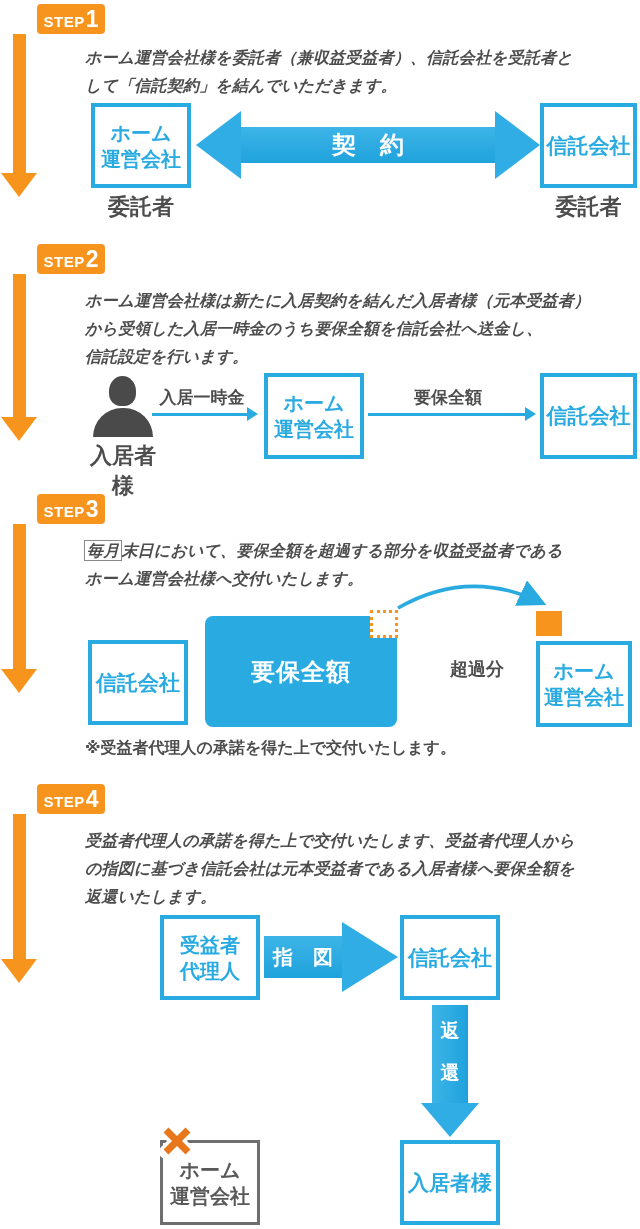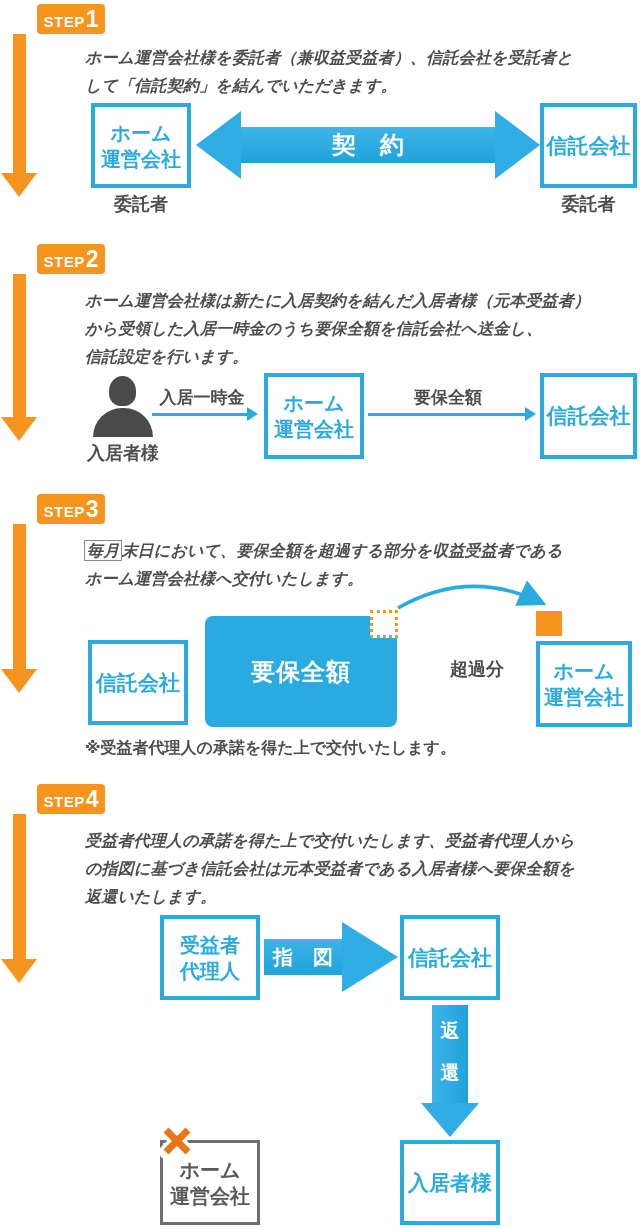--- a/index.html
+++ b/index.html
@@ -32,21 +32,21 @@
   .hl { background: #fff; outline: 1px solid #8a8a8a; padding: 1px 2px; }
   
   .ebox {
     position: absolute; background: #fff; border: 4px solid #29ABE2;
     color: #29ABE2; display: flex; flex-direction: column;
     align-items: center; justify-content: center; text-align: center;
     font-size: 20px; line-height: 26px;
   }
   .ebox.one { font-size: 21px; }
   .ebox.gray { border: 3px solid #6e6e6e; color: #595959; }
-  .under-label { position: absolute; text-align: center; color: #4D4D4D; font-size: 18px; }
+  .under-label { position: absolute; text-align: center; color: #4D4D4D; font-size: 22px; }
   .small-label { position: absolute; text-align: center; color: #4D4D4D; font-size: 17px; white-space: nowrap; }
   
   .dbl-arrow { position: absolute; left: 196px; top: 110px; width: 344px; height: 70px; display: flex; align-items: center; }
   .dbl-head-l { width: 0; height: 0; border-top: 34px solid transparent; border-bottom: 34px solid transparent; border-right: 45px solid #2FADE4; }
   .dbl-head-r { width: 0; height: 0; border-top: 34px solid transparent; border-bottom: 34px solid transparent; border-left: 45px solid #2FADE4; }
   .dbl-body {
     flex: 1; height: 36px; background: linear-gradient(#3db4e7, #1fa2dc);
     display: flex; align-items: center; justify-content: center;
     color: #fff; font-size: 24px;
   }
@@ -64,21 +64,21 @@
     color: #fff; font-size: 24px; letter-spacing: 1px;
   }
   .dotted-box {
     position: absolute; left: 370px; top: 610px; width: 28px; height: 28px;
     background: #fff; border: 3px dotted #F7941E; z-index: 3;
   }
   .orange-sq { position: absolute; left: 536px; top: 611px; width: 26px; height: 25px; background: #F7941E; }
   
   .thick-arrow { position: absolute; left: 264px; top: 922px; width: 134px; height: 70px; display: flex; align-items: center; }
   .thick-body {
-    width: 78px; height: 36px; background: linear-gradient(#3db4e7, #1fa2dc);
+    width: 78px; height: 42px; background: linear-gradient(#3db4e7, #1fa2dc);
     display: flex; align-items: center; justify-content: center; color: #fff; font-size: 20px;
   }
   .thick-head { width: 0; height: 0; border-top: 35px solid transparent; border-bottom: 35px solid transparent; border-left: 56px solid #2FADE4; }
   .down-stem { position: absolute; left: 432px; top: 1005px; width: 36px; height: 99px; background: linear-gradient(90deg,#3db4e7,#1fa2dc); }
   .down-head {
     position: absolute; left: 421px; top: 1103px; width: 0; height: 0;
     border-left: 29px solid transparent; border-right: 29px solid transparent; border-top: 34px solid #2FADE4;
   }
   .down-label {
     position: absolute; left: 432px; top: 1018px; width: 36px;

